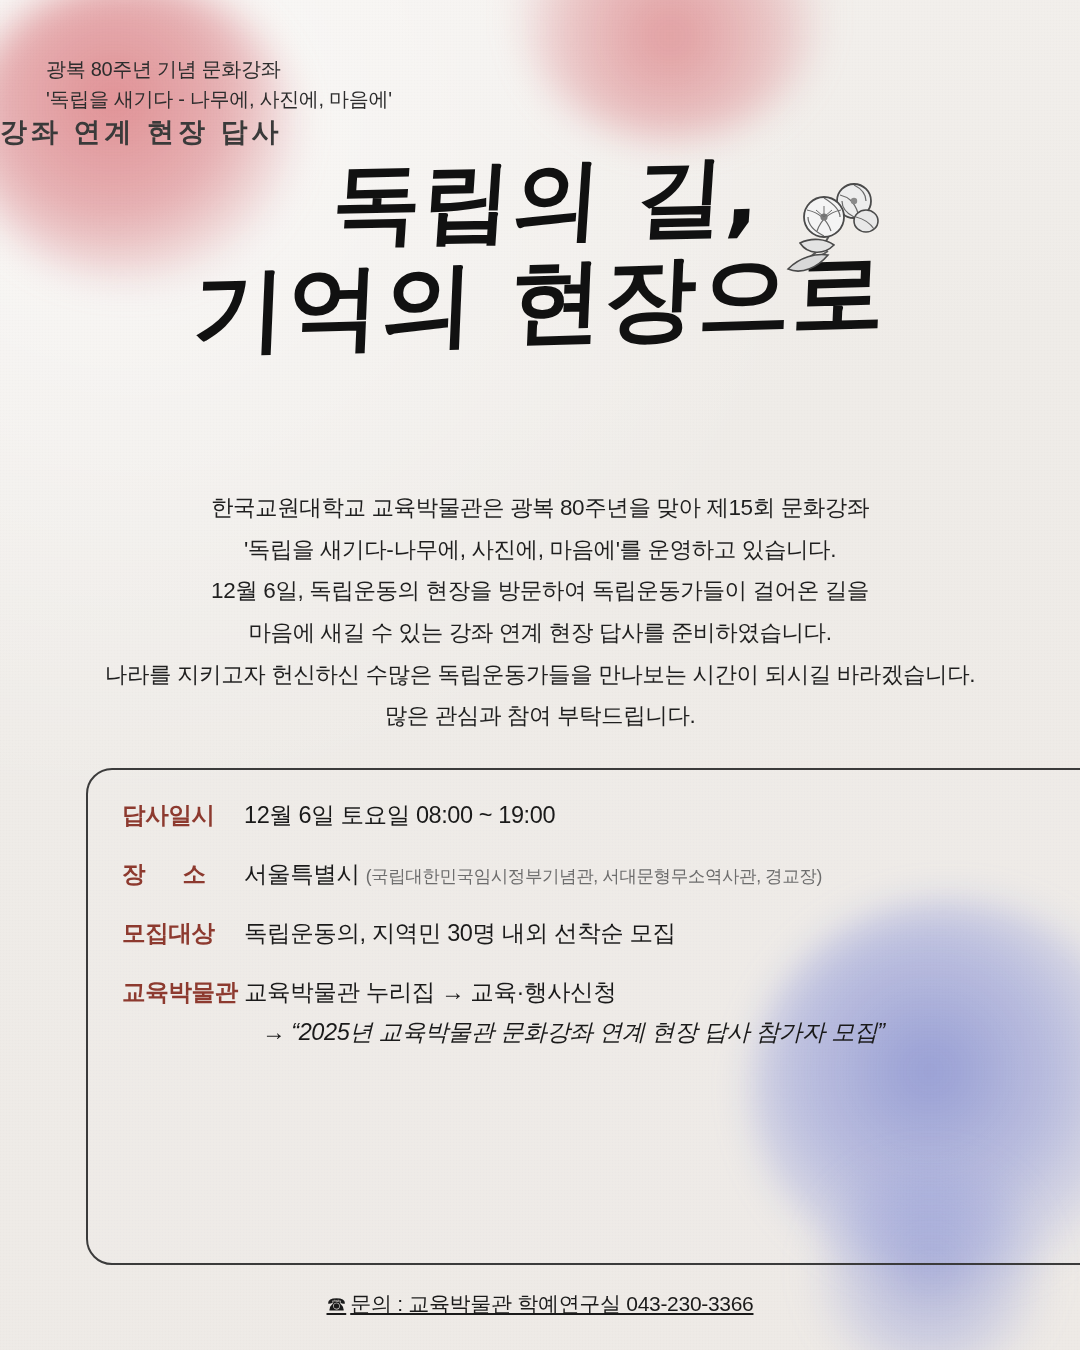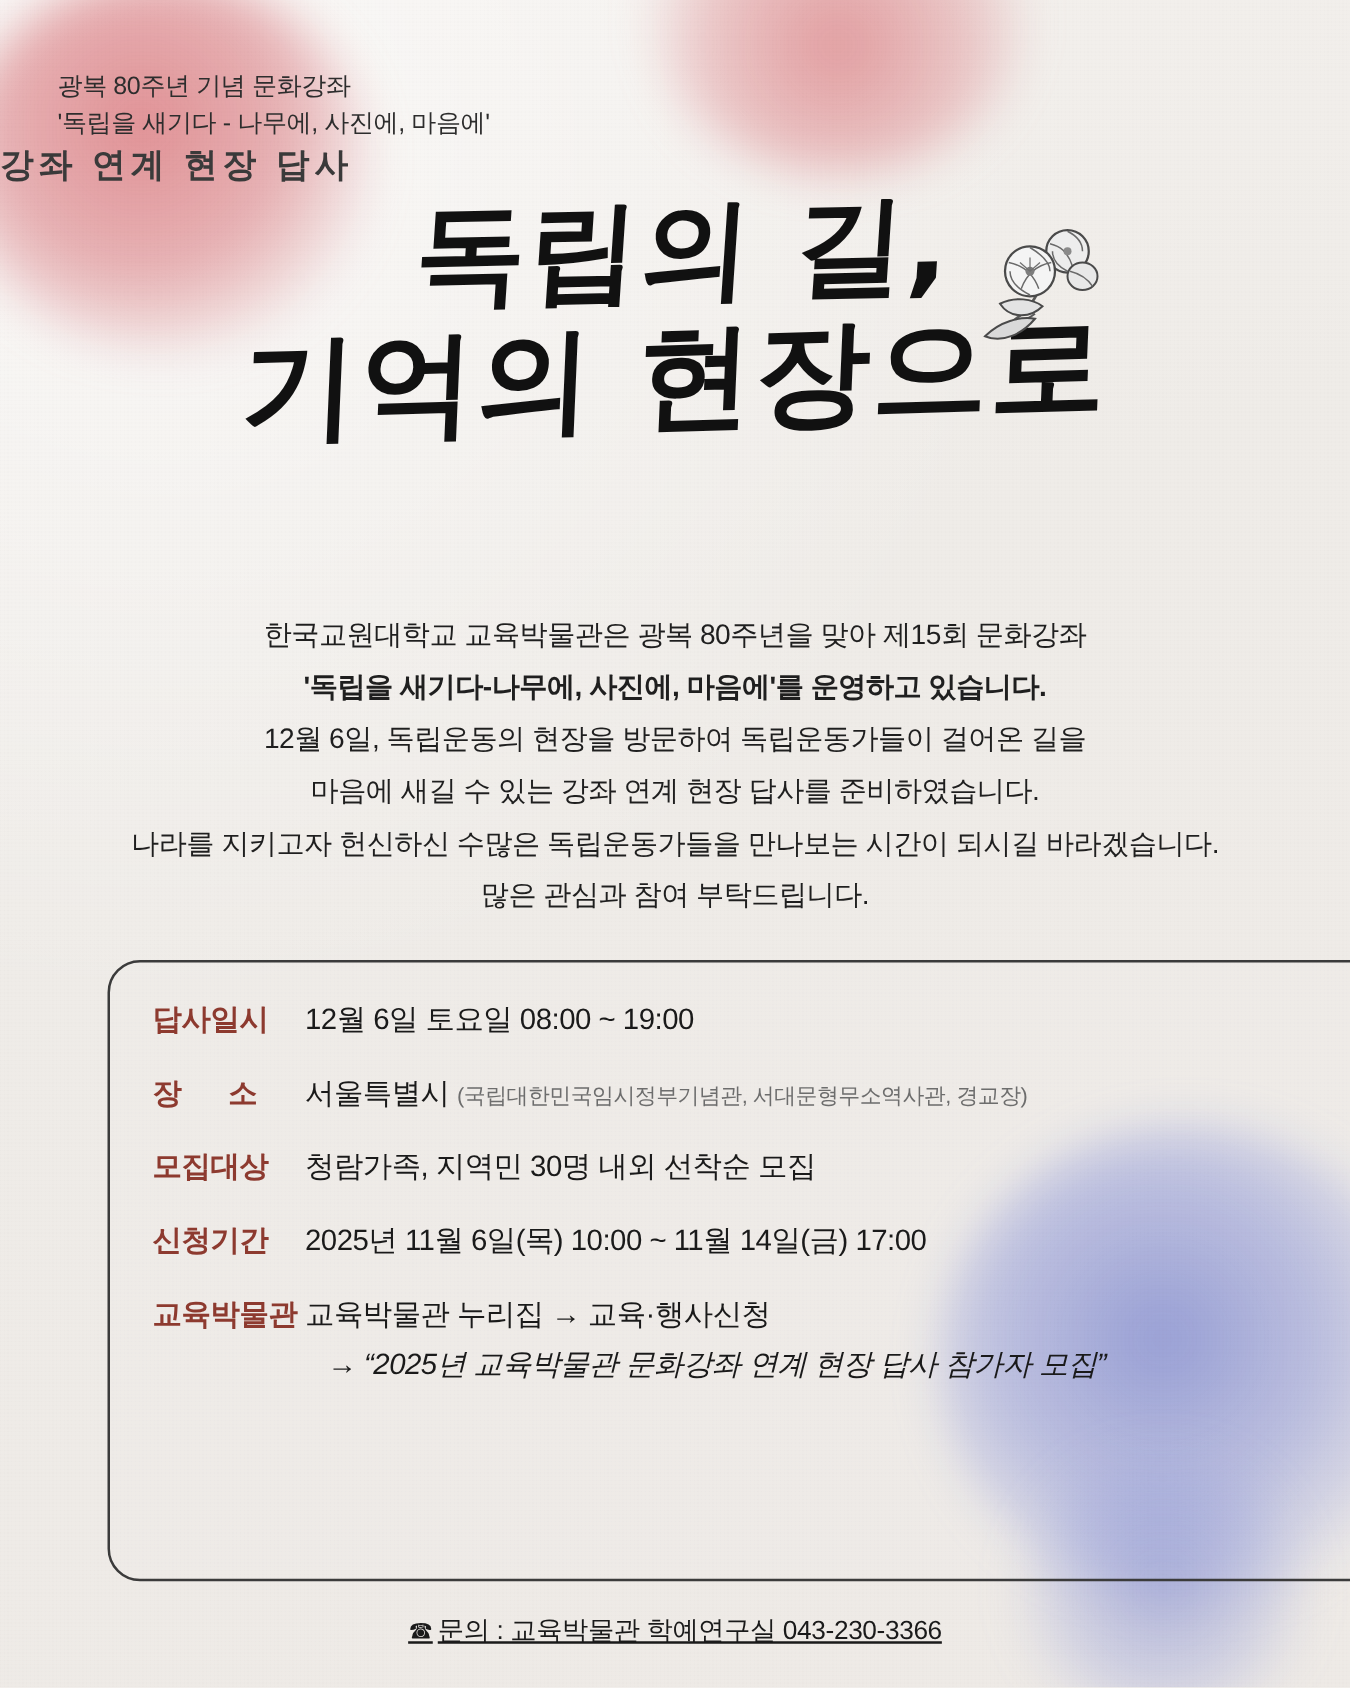--- a/index.html
+++ b/index.html
@@ -128,21 +128,21 @@
     position: absolute;
     top: 487px;
     left: 0; right: 0;
     text-align: center;
     font-size: 22.5px;
     line-height: 1.85;
     color: #1f1f1f;
     letter-spacing: -0.4px;
   }
   .intro p { margin: 0; }
-  .intro .bold { font-weight: 700; text-align: center; }
+  .intro .bold { font-weight: 400; text-align: center; }
 
   
   .info-box {
     position: absolute;
     left: 86px;
     top: 768px;
     width: 1022px;
     min-height: 497px;
     border: 2px solid #3b3b3b;
     border-radius: 26px;
@@ -281,31 +281,25 @@
       <div class="row">
         <div class="label">장      소</div>
         <div class="value">
           <span>서울특별시 </span><span class="sub">(국립대한민국임시정부기념관, 서대문형무소역사관, 경교장)</span>
         </div>
       </div>
 
       <div class="row">
         <div class="label">모집대상</div>
         <div class="value">
-          <span>청람가족, 지역민 30명 내외 선착순 모집</span>
+          <span>독립운동의, 지역민 30명 내외 선착순 모집</span>
         </div>
       </div>
 
 
-      <div class="row">
-        <div class="label">신청기간</div>
-        <div class="value">
-          <span>2025년 11월 6일(목) 10:00 ~ 11월 14일(금) 17:00</span>
-        </div>
-      </div>
 
       <div class="row">
         <div class="label">교육박물관</div>
         <div class="value">
           <span>교육박물관 누리집 → 교육·행사신청</span>
           <span class="line2">→ “2025년 교육박물관 문화강좌 연계 현장 답사 참가자 모집”</span>
         </div>
       </div>
 
     </div>

